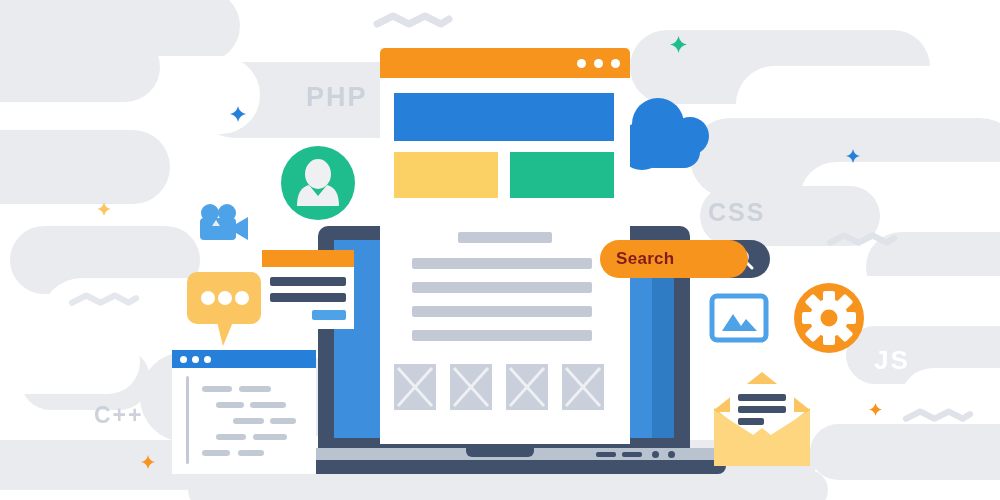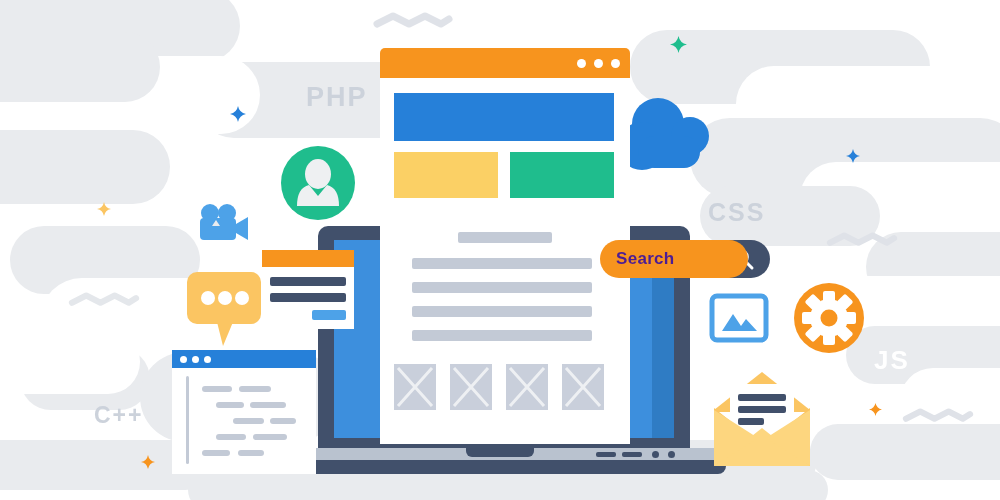--- a/index.html
+++ b/index.html
@@ -17,21 +17,21 @@
   .win-bar{width:100%;display:flex;align-items:center;justify-content:flex-end;}
   .dot{width:9px;height:9px;border-radius:50%;background:#ffffff;margin-left:8px;}
   
   .lap-bezel{position:absolute;background:#41506b;border-radius:10px 10px 0 0;}
   .lap-screen{position:absolute;background:#3d8fdd;}
   .lap-base{position:absolute;background:#b9c2cf;border-radius:3px;}
   .lap-foot{position:absolute;background:#41506b;border-radius:0 0 8px 8px;}
   
   .search-pill{position:absolute;background:#f7941e;border-radius:999px;display:flex;align-items:center;}
   .search-dark{position:absolute;background:#41506b;border-radius:0 999px 999px 0;display:flex;align-items:center;justify-content:center;}
-  .search-txt{color:#4c1d95;font-weight:bold;font-size:17px;padding-left:16px;letter-spacing:.3px;}
+  .search-txt{color:#7f1d1d;font-weight:bold;font-size:17px;padding-left:16px;letter-spacing:.3px;}
   .txtline{position:absolute;background:#c3cad6;border-radius:2px;}
   .codeline{position:absolute;background:#c3cad6;border-radius:3px;}
   .navyline{position:absolute;background:#41506b;border-radius:2px;}
   svg{display:block;overflow:visible;}
 </style>
 </head>
 <body>
 
 <div id="stage">
 

